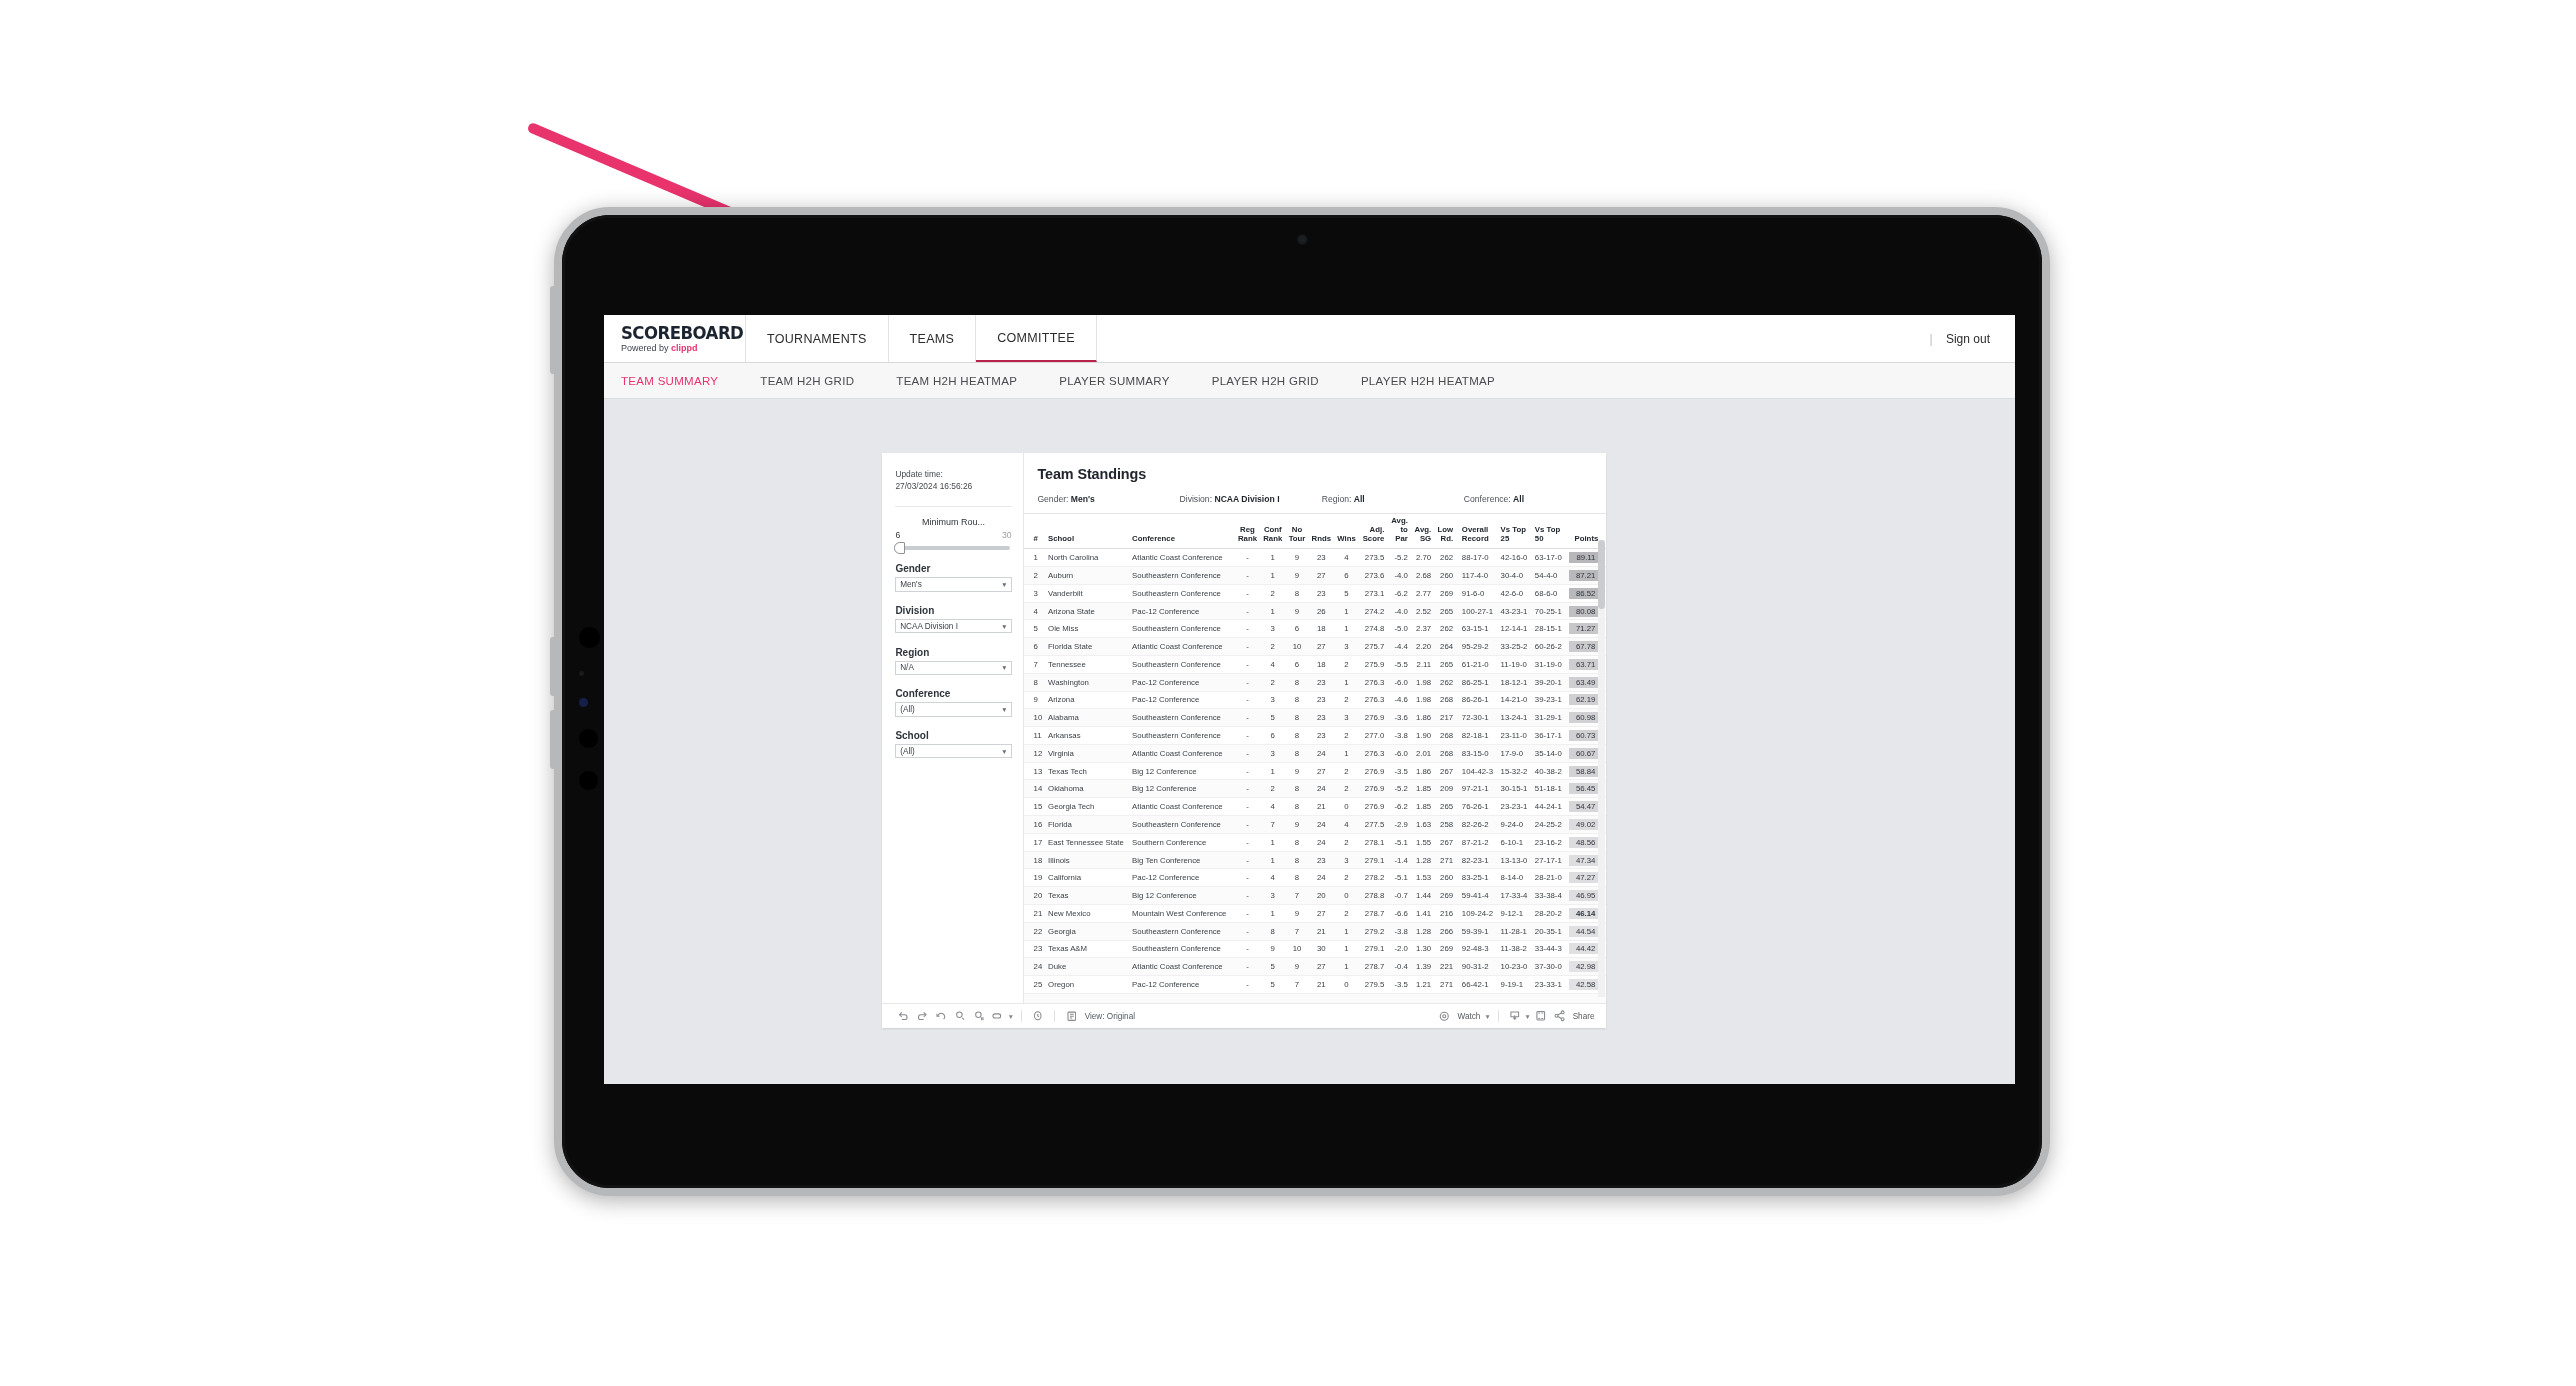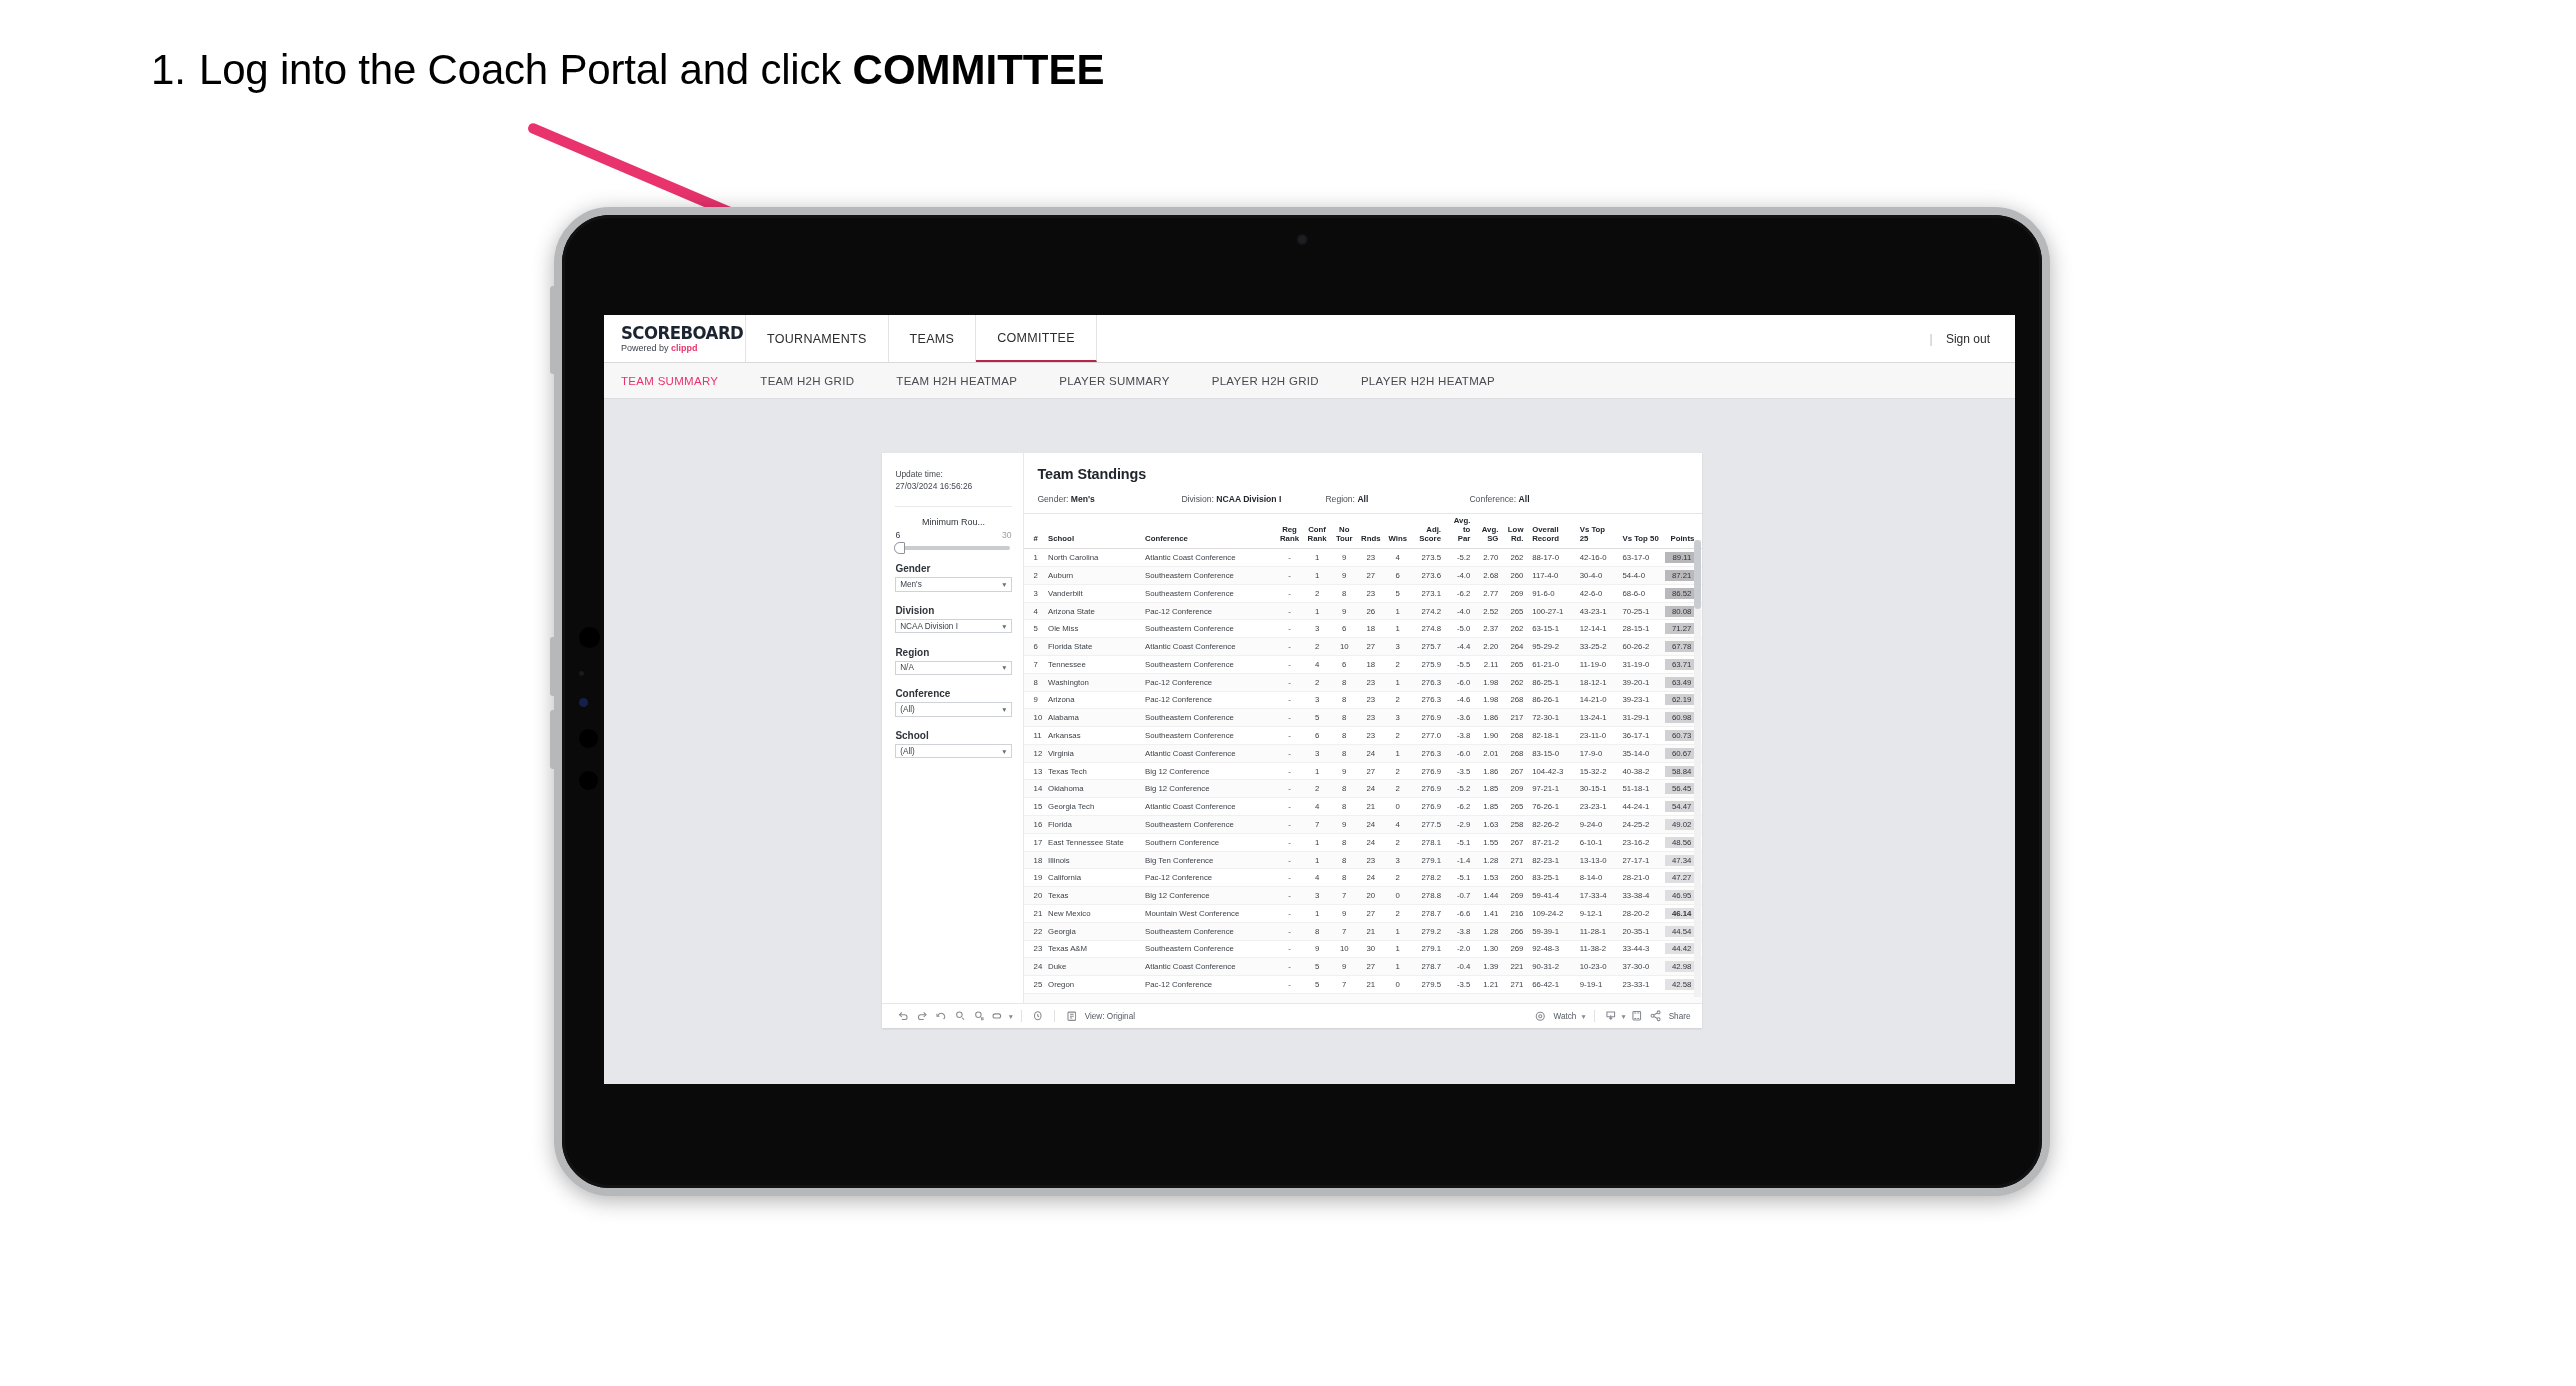--- a/index.html
+++ b/index.html
@@ -112,21 +112,21 @@
     font-size: 11.5px; letter-spacing: 0.3px; color: #4a4a4f;
     padding: 0 21px; cursor: pointer; white-space: nowrap;
   }
   .subtab:first-child { padding-left: 0; }
   .subtab.active { color: #e8336d; }
 
   
   .viz-wrap { position: relative; height: 685px; background: #e6e7ea; }
   .viz-card {
     position: absolute; left: 278px; top: 54px;
-    width: 820px; height: 575px; background: #fff;
+    width: 724px; height: 575px; background: #fff;
     box-shadow: 0 1px 1.9px rgba(0,0,0,0.10);
     display: flex; flex-direction: column;
   }
   .viz-body { display: flex; flex: 1; min-height: 0; }
 
   
   .filters {
     width: 142px; border-right: 1px solid #e8e8e8;
     padding: 15.3px 11.5px 0 13.4px; font-size: 8.6px; color: #40454d;
   }
@@ -218,23 +218,20 @@
   .tb-sep { width: 1px; height: 12.5px; background: #e2e2e2; margin: 0 6.7px; }
   .tb-item { display: flex; align-items: center; gap: 3.8px; cursor: pointer; white-space: nowrap; }
   .tb-right { margin-left: auto; display: flex; align-items: center; }
   .tb-caret { font-size: 6.7px; color: #86898e; }
 </style>
 </head>
 <body>
 
 <div id="stage">
 
-  <div class="slide-title">
-    <span class="num">1.</span><span>Log into the Coach Portal and click </span><span class="bold">COMMITTEE</span>
-  </div>
 
 
   <svg class="arrow-svg" viewBox="0 0 520 250">
     <line x1="16" y1="14" x2="448" y2="198" stroke="#e8336d" stroke-width="11" stroke-linecap="round"></line>
     <polygon points="478,218 414,186 452,176 446,146" fill="#e8336d"></polygon>
   </svg>
 
   <div class="tablet">
     <div class="tablet-inner-ring"></div>
     <div class="tablet-cam"></div>

